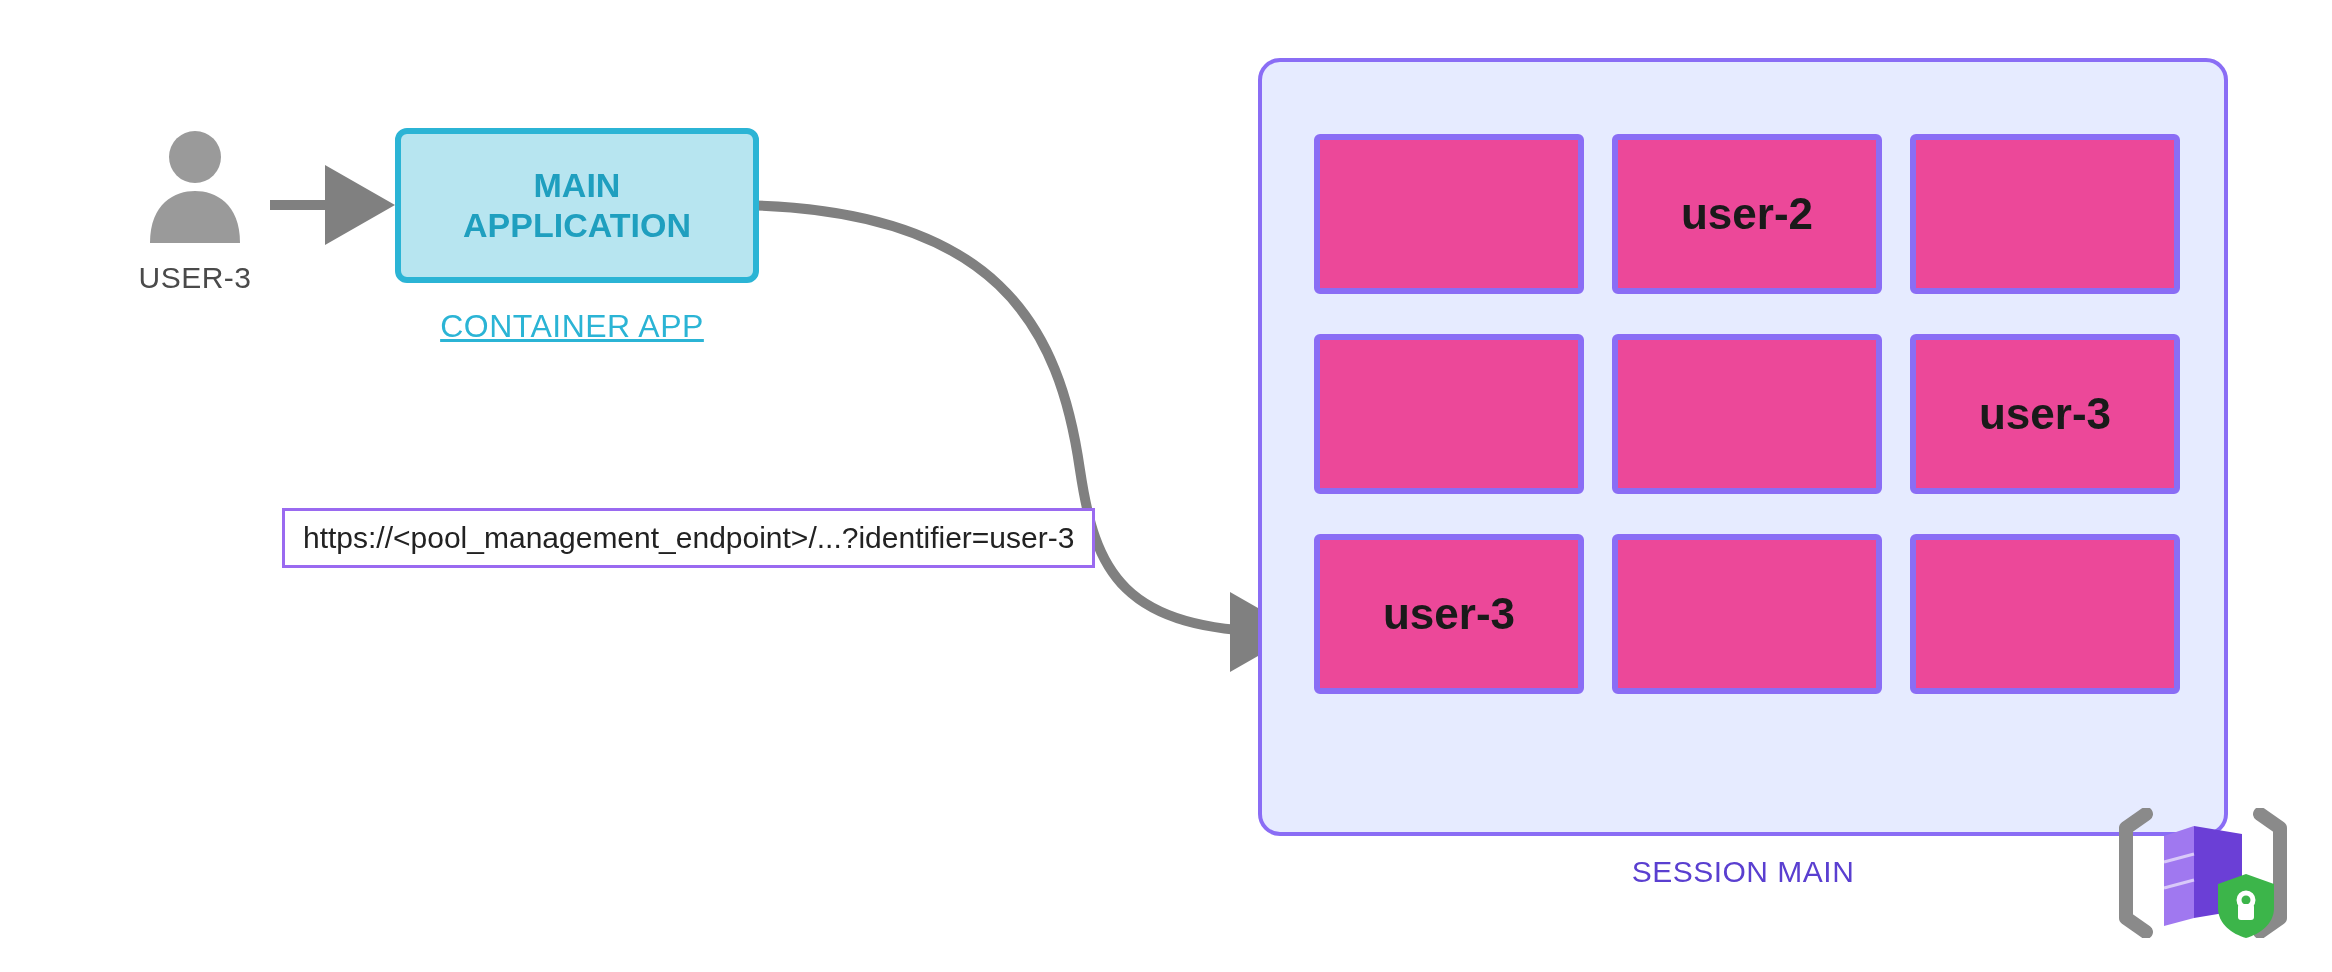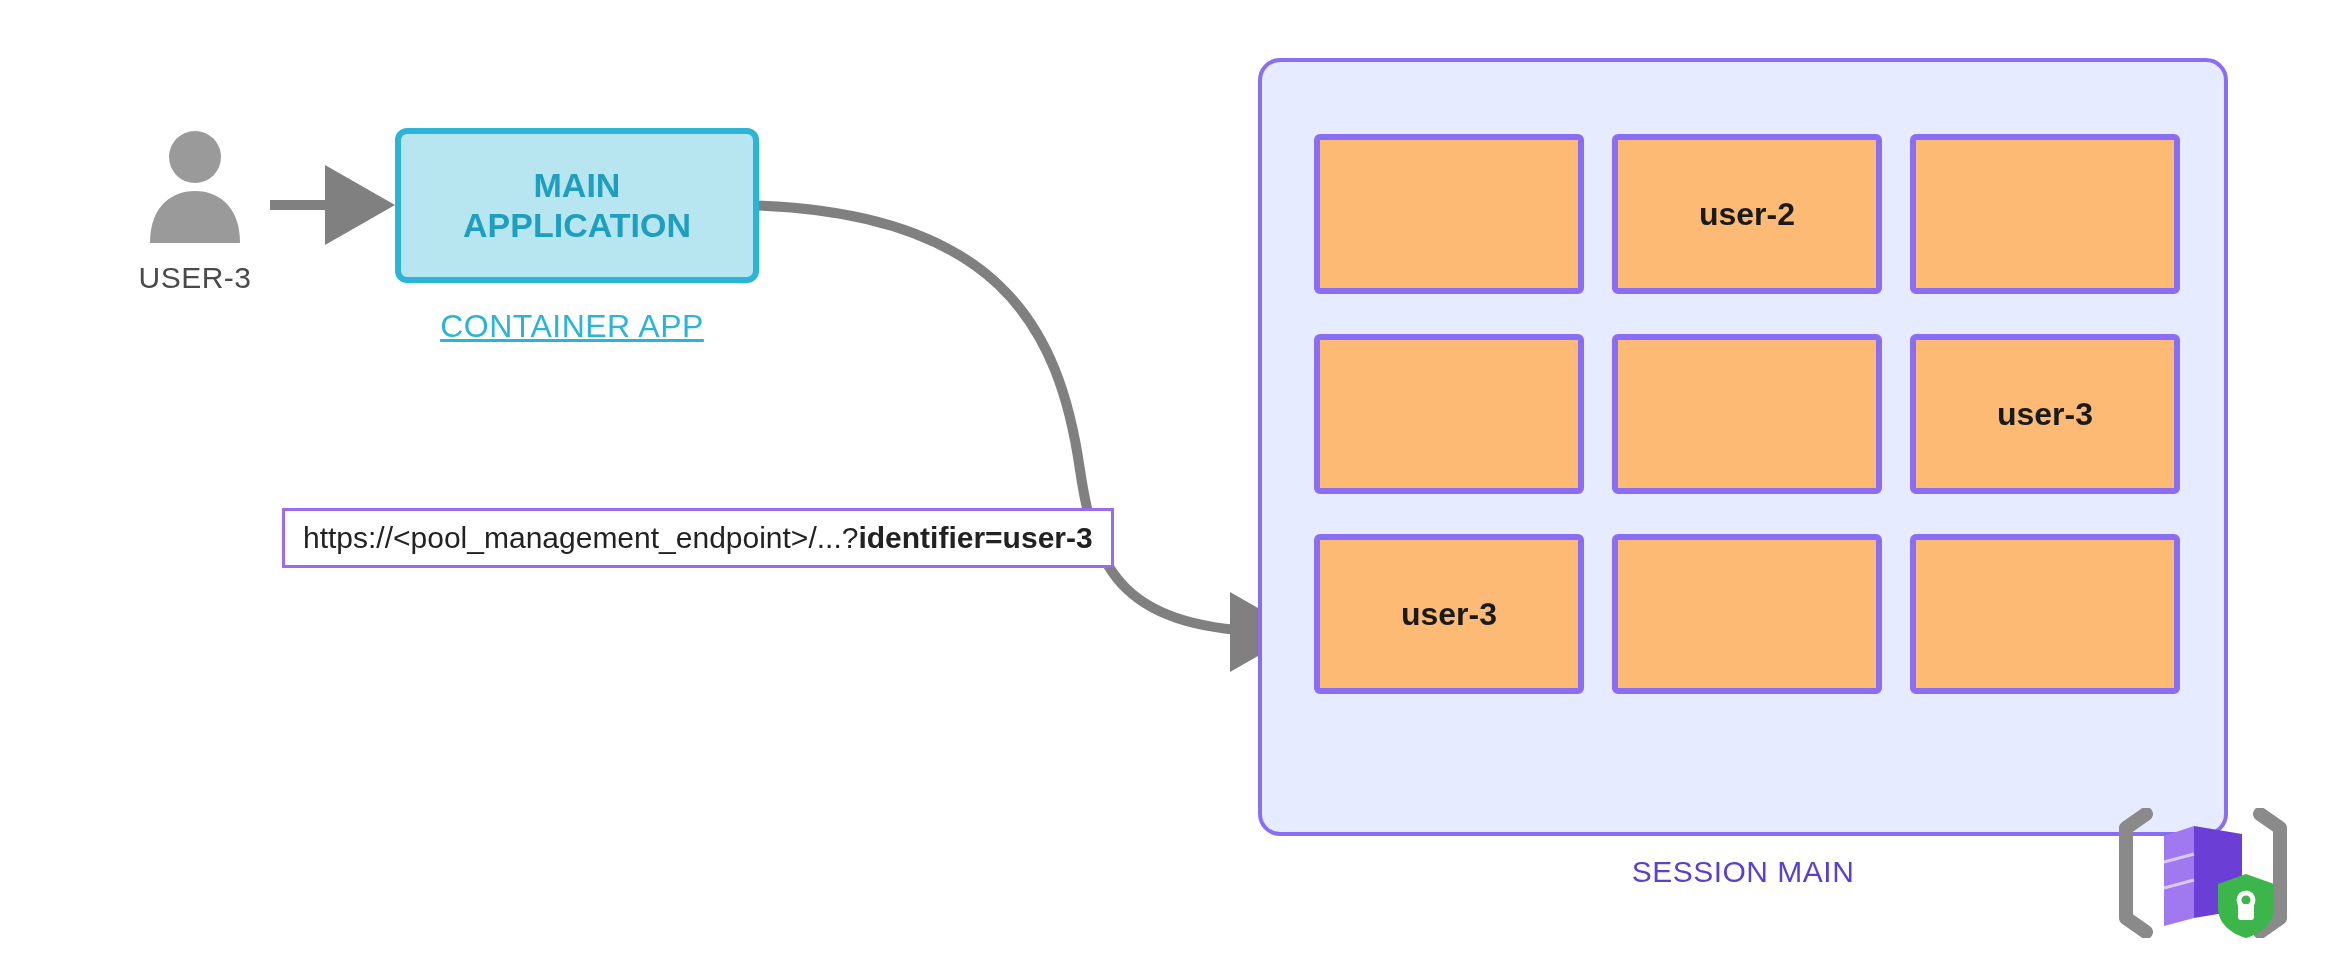--- a/index.html
+++ b/index.html
@@ -61,48 +61,48 @@
   .url-box {
     position: absolute;
     left: 282px; top: 508px;
     padding: 10px 18px;
     background: #ffffff;
     border: 3px solid #9a6af0;
     font-size: 30px;
     color: #222;
     white-space: nowrap;
   }
-  .url-box .bold { font-weight: 700; }
+  .url-box .bold { font-weight: 400; }
 
   
   .pool {
     position: absolute;
     left: 1258px; top: 58px;
     width: 970px; height: 778px;
     background: #e6ebff;
     border: 4px solid #8a6df5;
     border-radius: 22px;
   }
   .pool-grid {
     position: absolute;
     left: 52px; top: 72px;
     width: 866px;
     display: grid;
     grid-template-columns: repeat(3, 270px);
     grid-template-rows: repeat(3, 160px);
     gap: 40px 28px;
   }
   .session {
-    background: #fdba74;
+    background: #ec4899;
     border: 6px solid #8a6df5;
     border-radius: 6px;
     display: flex;
     align-items: center;
     justify-content: center;
-    font-size: 32px;
+    font-size: 44px;
     font-weight: 700;
     color: #1a1a1a;
   }
   .session-caption {
     position: absolute;
     left: 52px; bottom: 36px;
     width: 270px;
     text-align: center;
     font-size: 30px;
     color: #5a3fd0;

